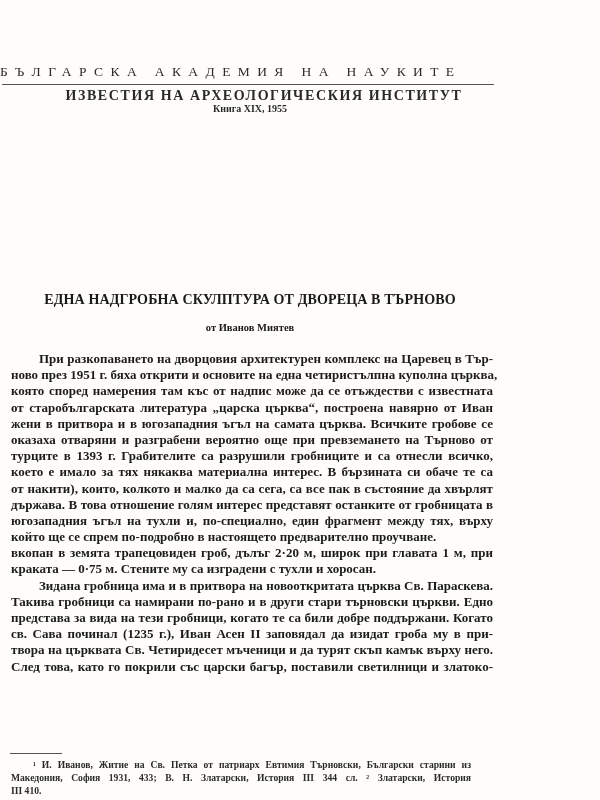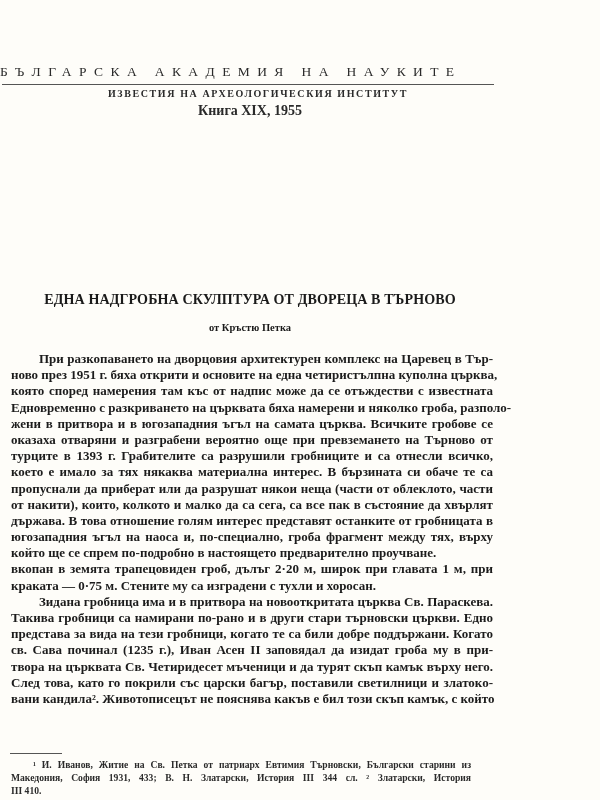--- a/index.html
+++ b/index.html
@@ -36,37 +36,37 @@
     .academy-rule {
       position: absolute;
       left: 2px;
       top: 84px;
       width: 492px;
       height: 0;
       border-top: 1.2px solid #555;
     }
     .journal {
       position: absolute;
-      left: 8px;
+      left: 14px;
       top: 88px;
       width: 500px;
       text-align: center;
-      font-size: 10px;
+      font-size: 14px;
       font-weight: bold;
       letter-spacing: 1.6px;
       color: #2a2a2a;
       white-space: nowrap;
     }
     .volume {
       position: absolute;
       left: 0;
       top: 103px;
       width: 500px;
       text-align: center;
-      font-size: 14px;
+      font-size: 10px;
       font-weight: bold;
       color: #2a2a2a;
       white-space: nowrap;
     }
     .title {
       position: absolute;
       left: 0;
       top: 291px;
       width: 500px;
       text-align: center;
@@ -142,45 +142,43 @@
 <body>
 
 <div class="page">
 
   <div class="academy">БЪЛГАРСКА АКАДЕМИЯ НА НАУКИТЕ</div>
   <div class="academy-rule"></div>
   <div class="journal">ИЗВЕСТИЯ НА АРХЕОЛОГИЧЕСКИЯ ИНСТИТУТ</div>
   <div class="volume">Книга XIX, 1955</div>
 
   <div class="title">ЕДНА НАДГРОБНА СКУЛПТУРА ОТ ДВОРЕЦА В ТЪРНОВО</div>
-  <div class="author">от Кръстю Петка</div>
+  <div class="author">от Иванов Миятев</div>
 
   <div class="body-text">
     <span class="line indent">При разкопаването на дворцовия архитектурен комплекс на Царевец в Тър-</span>
     <span class="line">ново през 1951 г. бяха открити и основите на една четиристълпна куполна църква,</span>
     <span class="line">която според намерения там къс от надпис може да се отъждестви с известната</span>
-    <span class="line">Едновременно с разкриването на църквата бяха намерени и няколко гроба, разполо-</span>
+    <span class="line">от старобългарската литература „царска църква“, построена навярно от Иван</span>
     <span class="line">жени в притвора и в югозападния ъгъл на самата църква. Всичките гробове се</span>
     <span class="line">оказаха отваряни и разграбени вероятно още при превземането на Търново от</span>
     <span class="line">турците в 1393 г. Грабителите са разрушили гробниците и са отнесли всичко,</span>
     <span class="line">което е имало за тях някаква материална интерес. В бързината си обаче те са</span>
-    <span class="line">пропуснали да приберат или да разрушат някои неща (части от облеклото, части</span>
     <span class="line">от накити), които, колкото и малко да са сега, са все пак в състояние да хвърлят</span>
     <span class="line">държава. В това отношение голям интерес представят останките от гробницата в</span>
-    <span class="line">югозападния ъгъл на наоса и, по-специално, гроба фрагмент между тях, върху</span>
+    <span class="line">югозападния ъгъл на тухли и, по-специално, един фрагмент между тях, върху</span>
     <span class="line last">който ще се спрем по-подробно в настоящето предварително проучване.</span>
     <span class="line">вкопан в земята трапецовиден гроб, дълъг 2·20 м, широк при главата 1 м, при</span>
     <span class="line last">краката — 0·75 м. Стените му са изградени с тухли и хоросан.</span>
     <span class="line indent">Зидана гробница има и в притвора на новооткритата църква Св. Параскева.</span>
     <span class="line">Такива гробници са намирани по-рано и в други стари търновски църкви. Едно</span>
     <span class="line">представа за вида на тези гробници, когато те са били добре поддържани. Когато</span>
     <span class="line">св. Сава починал (1235 г.), Иван Асен II заповядал да изидат гроба му в при-</span>
     <span class="line">твора на църквата Св. Четиридесет мъченици и да турят скъп камък върху него.</span>
     <span class="line">След това, като го покрили със царски багър, поставили светилници и златоко-</span>
-    <span class="line">вани кандила². Животописецът не пояснява какъв е бил този скъп камък, с който</span>
   </div>
 
   <div class="footnote-rule"></div>
   <div class="footnotes">
     <span class="line indent">¹ И. Иванов, Житие на Св. Петка от патриарх Евтимия Търновски, Български старини из</span>
     <span class="line">Македония, София 1931, 433; В. Н. Златарски, История III 344 сл.    ² Златарски, История</span>
     <span class="line last">III 410.</span>
   </div>
 
 </div>

